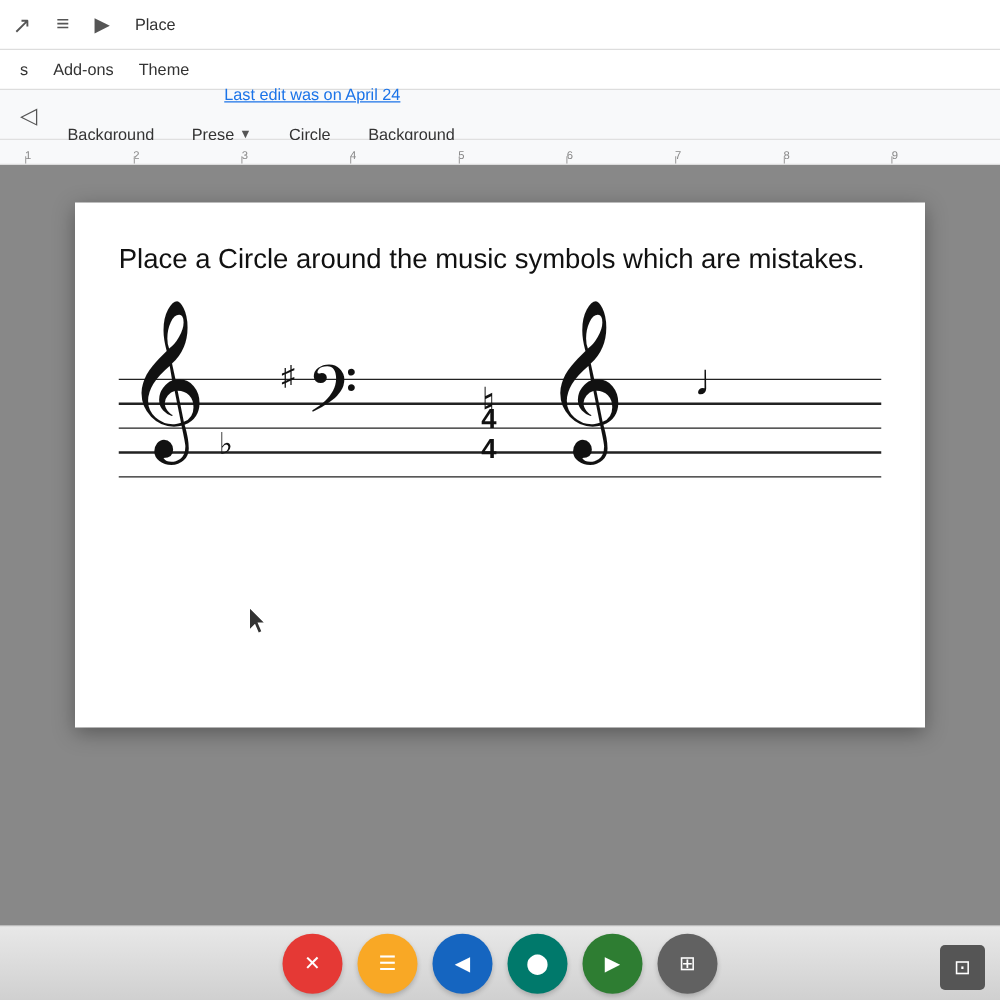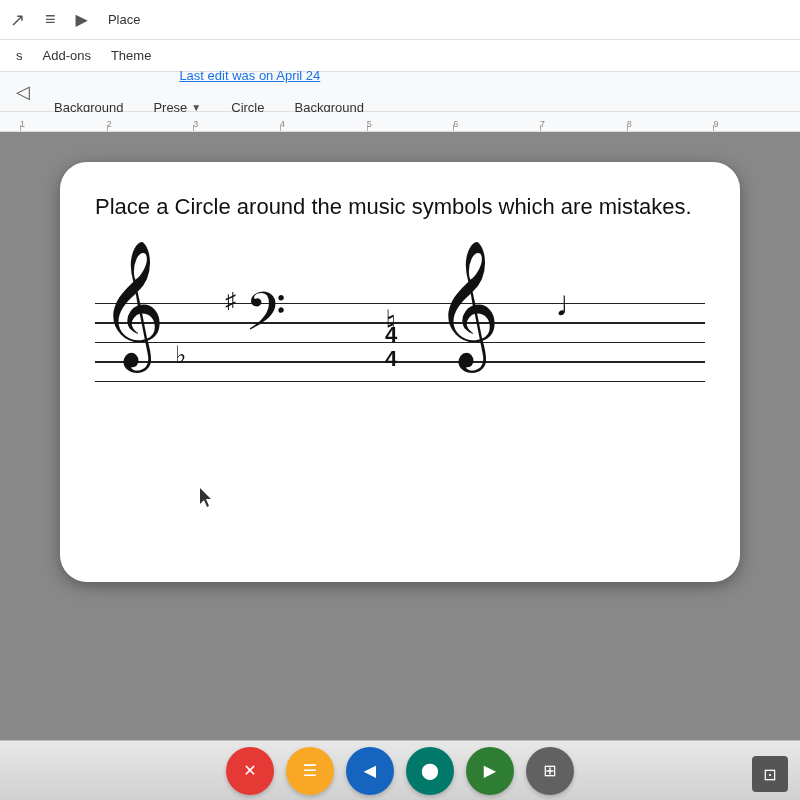--- a/index.html
+++ b/index.html
@@ -146,21 +146,20 @@
     }
 
     
     .slide {
       background: #fff;
       width: 680px;
       height: 420px;
       position: relative;
       box-shadow: 0 4px 16px rgba(0,0,0,0.35);
       padding: 30px 35px 20px 35px;
-      border-radius: 27px;
     }
 
     .slide-title {
       font-size: 22px;
       color: #111;
       font-weight: normal;
       line-height: 1.4;
       margin-bottom: 30px;
     }
 

